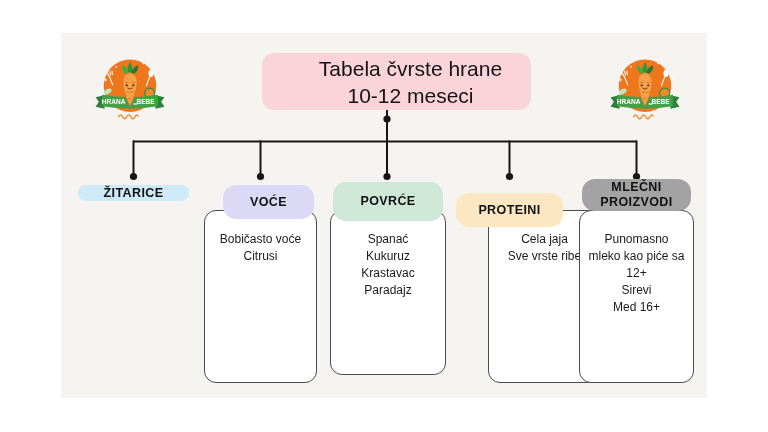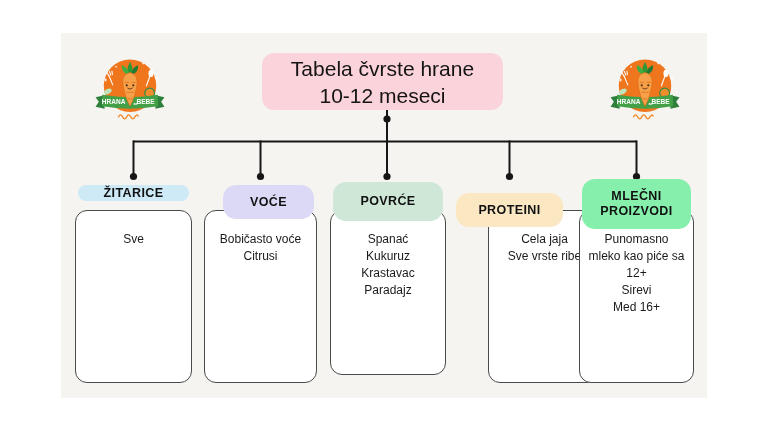--- a/index.html
+++ b/index.html
@@ -1,21 +1,21 @@
 <!DOCTYPE html>
 <html><head>
 <meta charset="utf-8">
 <style>
   html,body{margin:0;padding:0;background:#ffffff;}
   .stage{position:relative;width:768px;height:432px;background:#ffffff;overflow:hidden;
          font-family:"Liberation Sans",sans-serif;color:#141414;}
   .canvas{position:absolute;left:61px;top:33px;width:646px;height:365px;background:#f5f4f1;}
   .title-box{position:absolute;left:262px;top:53px;width:241px;height:57px;border-radius:12px;
              display:flex;flex-direction:column;align-items:center;justify-content:center;
-             font-size:21px;line-height:27px;color:#141414;}
+             font-size:21px;line-height:27px;color:#141414;padding-left:28px;}
   .connectors{position:absolute;left:0;top:0;pointer-events:none;}
   .connectors line{stroke:#161616;stroke-width:2;}
   .connectors circle{fill:#161616;}
   .column{position:absolute;top:178px;height:210px;}
   .card{position:absolute;left:0;top:32px;width:100%;box-sizing:border-box;background:#ffffff;
         border:1px solid #4a4a4a;border-radius:12px;padding-top:20px;text-align:center;}
   .item{font-size:12px;line-height:17px;color:#1a1a1a;padding:0 7px;}
   .header{position:absolute;left:3px;right:3px;border-radius:13px;display:flex;align-items:center;
           justify-content:center;text-align:center;font-weight:bold;font-size:12.5px;line-height:15px;
           letter-spacing:.4px;color:#111;padding:0 6px;box-sizing:border-box;}
@@ -127,23 +127,20 @@
     <line x1="636.5" y1="140.5" x2="636.5" y2="178"></line>
     <circle cx="133.5" cy="176.5" r="3.6"></circle>
     <circle cx="260.5" cy="176.5" r="3.6"></circle>
     <circle cx="387" cy="176.5" r="3.6"></circle>
     <circle cx="509.5" cy="176.5" r="3.6"></circle>
     <circle cx="636.5" cy="176.5" r="3.6"></circle>
   </svg>
 
   <div id="columns">
       <div class="column" style="left: 75px; width: 117px;">
-        <div class="card" style="height: 173px;">
-          <div class="item">Sve</div>
-        </div>
         <div class="header" style="top: 7px; height: 16px; background: rgb(205, 234, 246);">ŽITARICE</div>
       </div>
       <div class="column" style="left: 204px; width: 113px;">
         <div class="card" style="height: 173px;">
           <div class="item">Bobičasto voće</div>
           <div class="item">Citrusi</div>
         </div>
         <div class="header" style="top: 7px; height: 34px; background: rgb(220, 217, 246); margin-left: 16px;">VOĆE</div>
       </div>
       <div class="column" style="left: 330px; width: 116px;">
@@ -161,17 +158,17 @@
           <div class="item">Sve vrste ribe</div>
         </div>
         <div class="header" style="top: 15px; height: 34px; background: rgb(251, 232, 195);">PROTEINI</div>
       </div>
       <div class="column" style="left: 579px; width: 115px;">
         <div class="card" style="height: 173px;">
           <div class="item">Punomasno mleko kao piće sa 12+</div>
           <div class="item">Sirevi</div>
           <div class="item">Med 16+</div>
         </div>
-        <div class="header" style="top: 1px; height: 50px; background: #86efac;">MLEČNI PROIZVODI</div>
+        <div class="header" style="top: 1px; height: 32px; background: #a3a3a3;">MLEČNI PROIZVODI</div>
       </div>
     </div>
 
 </div>
 
 </body></html>

